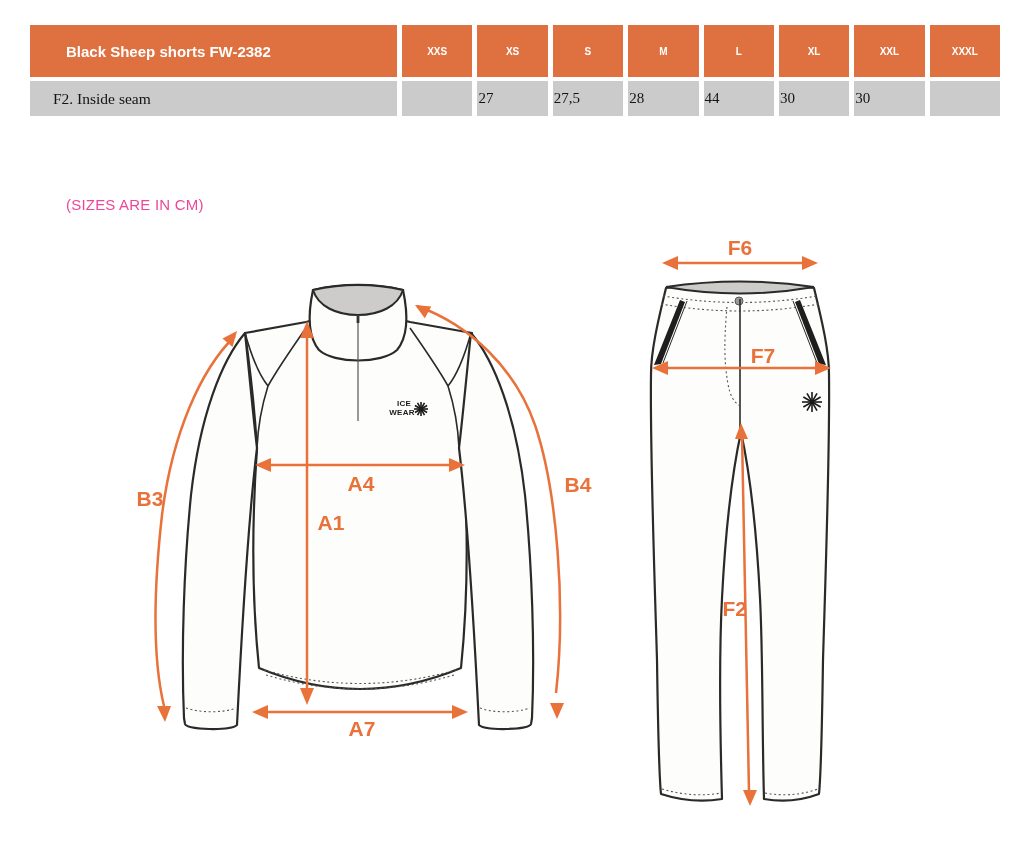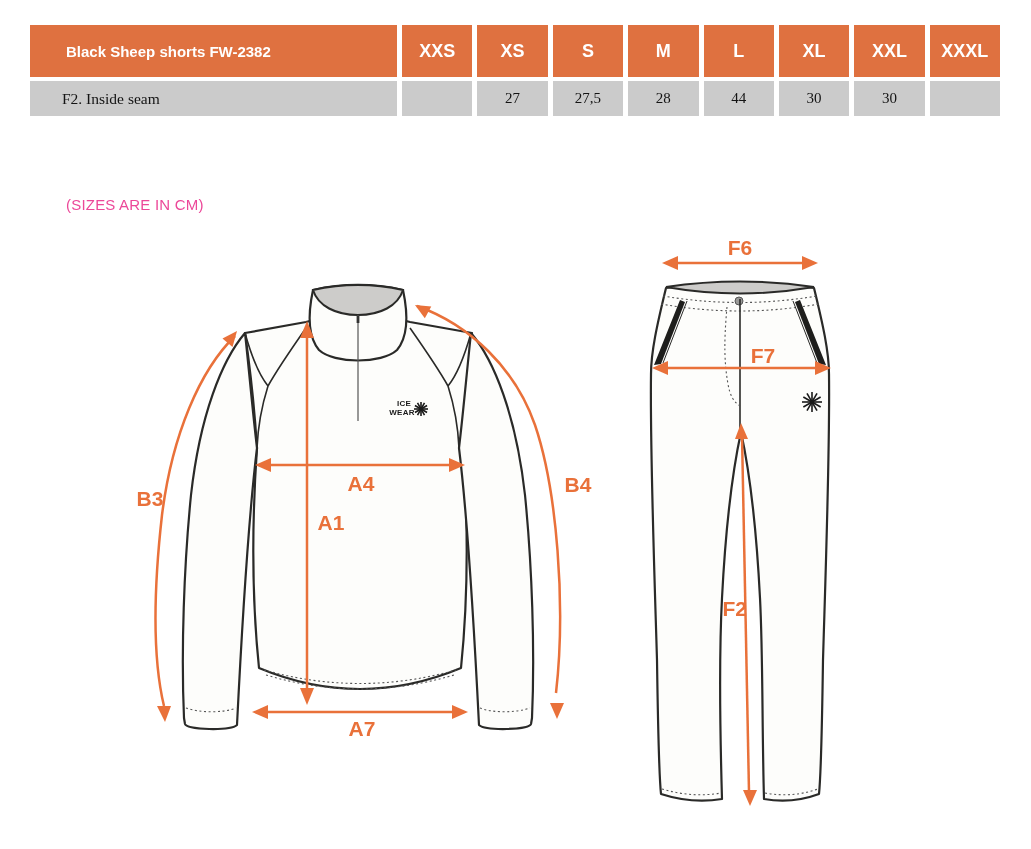--- a/index.html
+++ b/index.html
@@ -3,26 +3,26 @@
 <meta charset="utf-8">
 <style>
   html,body{margin:0;padding:0;background:#ffffff;}
   .page{position:relative;width:1018px;height:849px;background:#fff;overflow:hidden;
         font-family:"Liberation Sans",sans-serif;}
 
   
   table.size-table{position:absolute;left:25px;top:21px;width:980px;
     border-collapse:separate;border-spacing:5px 4px;table-layout:fixed;}
   table.size-table th{background:#DF7140;color:#fff;height:50px;
-    font-family:"Liberation Sans",sans-serif;font-weight:bold;font-size:18px;
+    font-family:"Liberation Sans",sans-serif;font-weight:bold;font-size:10px;
     text-align:center;vertical-align:middle;}
   table.size-table th.title-cell{width:330px;text-align:left;padding-left:36px;font-size:15px;}
-  table.size-table td{height:33px;text-align:center;vertical-align:middle;
+  table.size-table td{height:33px;vertical-align:middle;
     font-family:"Liberation Serif",serif;font-size:15px;color:#141414;}
-  table.size-table td.row-label{text-align:left;padding-left:32px;font-size:15.5px;}
+  table.size-table td.row-label{text-align:left;padding-left:23px;font-size:15.5px;}
   tr.row-dark td{background:#CBCBCB;}
   tr.row-light td{background:#E7E7E6;}
 
   .units-note{position:absolute;left:66px;top:196px;margin:0;color:#ec4899;
     font-size:15px;letter-spacing:.2px;font-family:"Liberation Sans",sans-serif;}
 
   
   svg.diagram{position:absolute;left:0;top:0;}
   .outline{fill:#FDFDFB;stroke:#2A2A28;stroke-width:2.2;stroke-linejoin:round;}
   .seam{fill:none;stroke:#2A2A28;stroke-width:1.6;}

